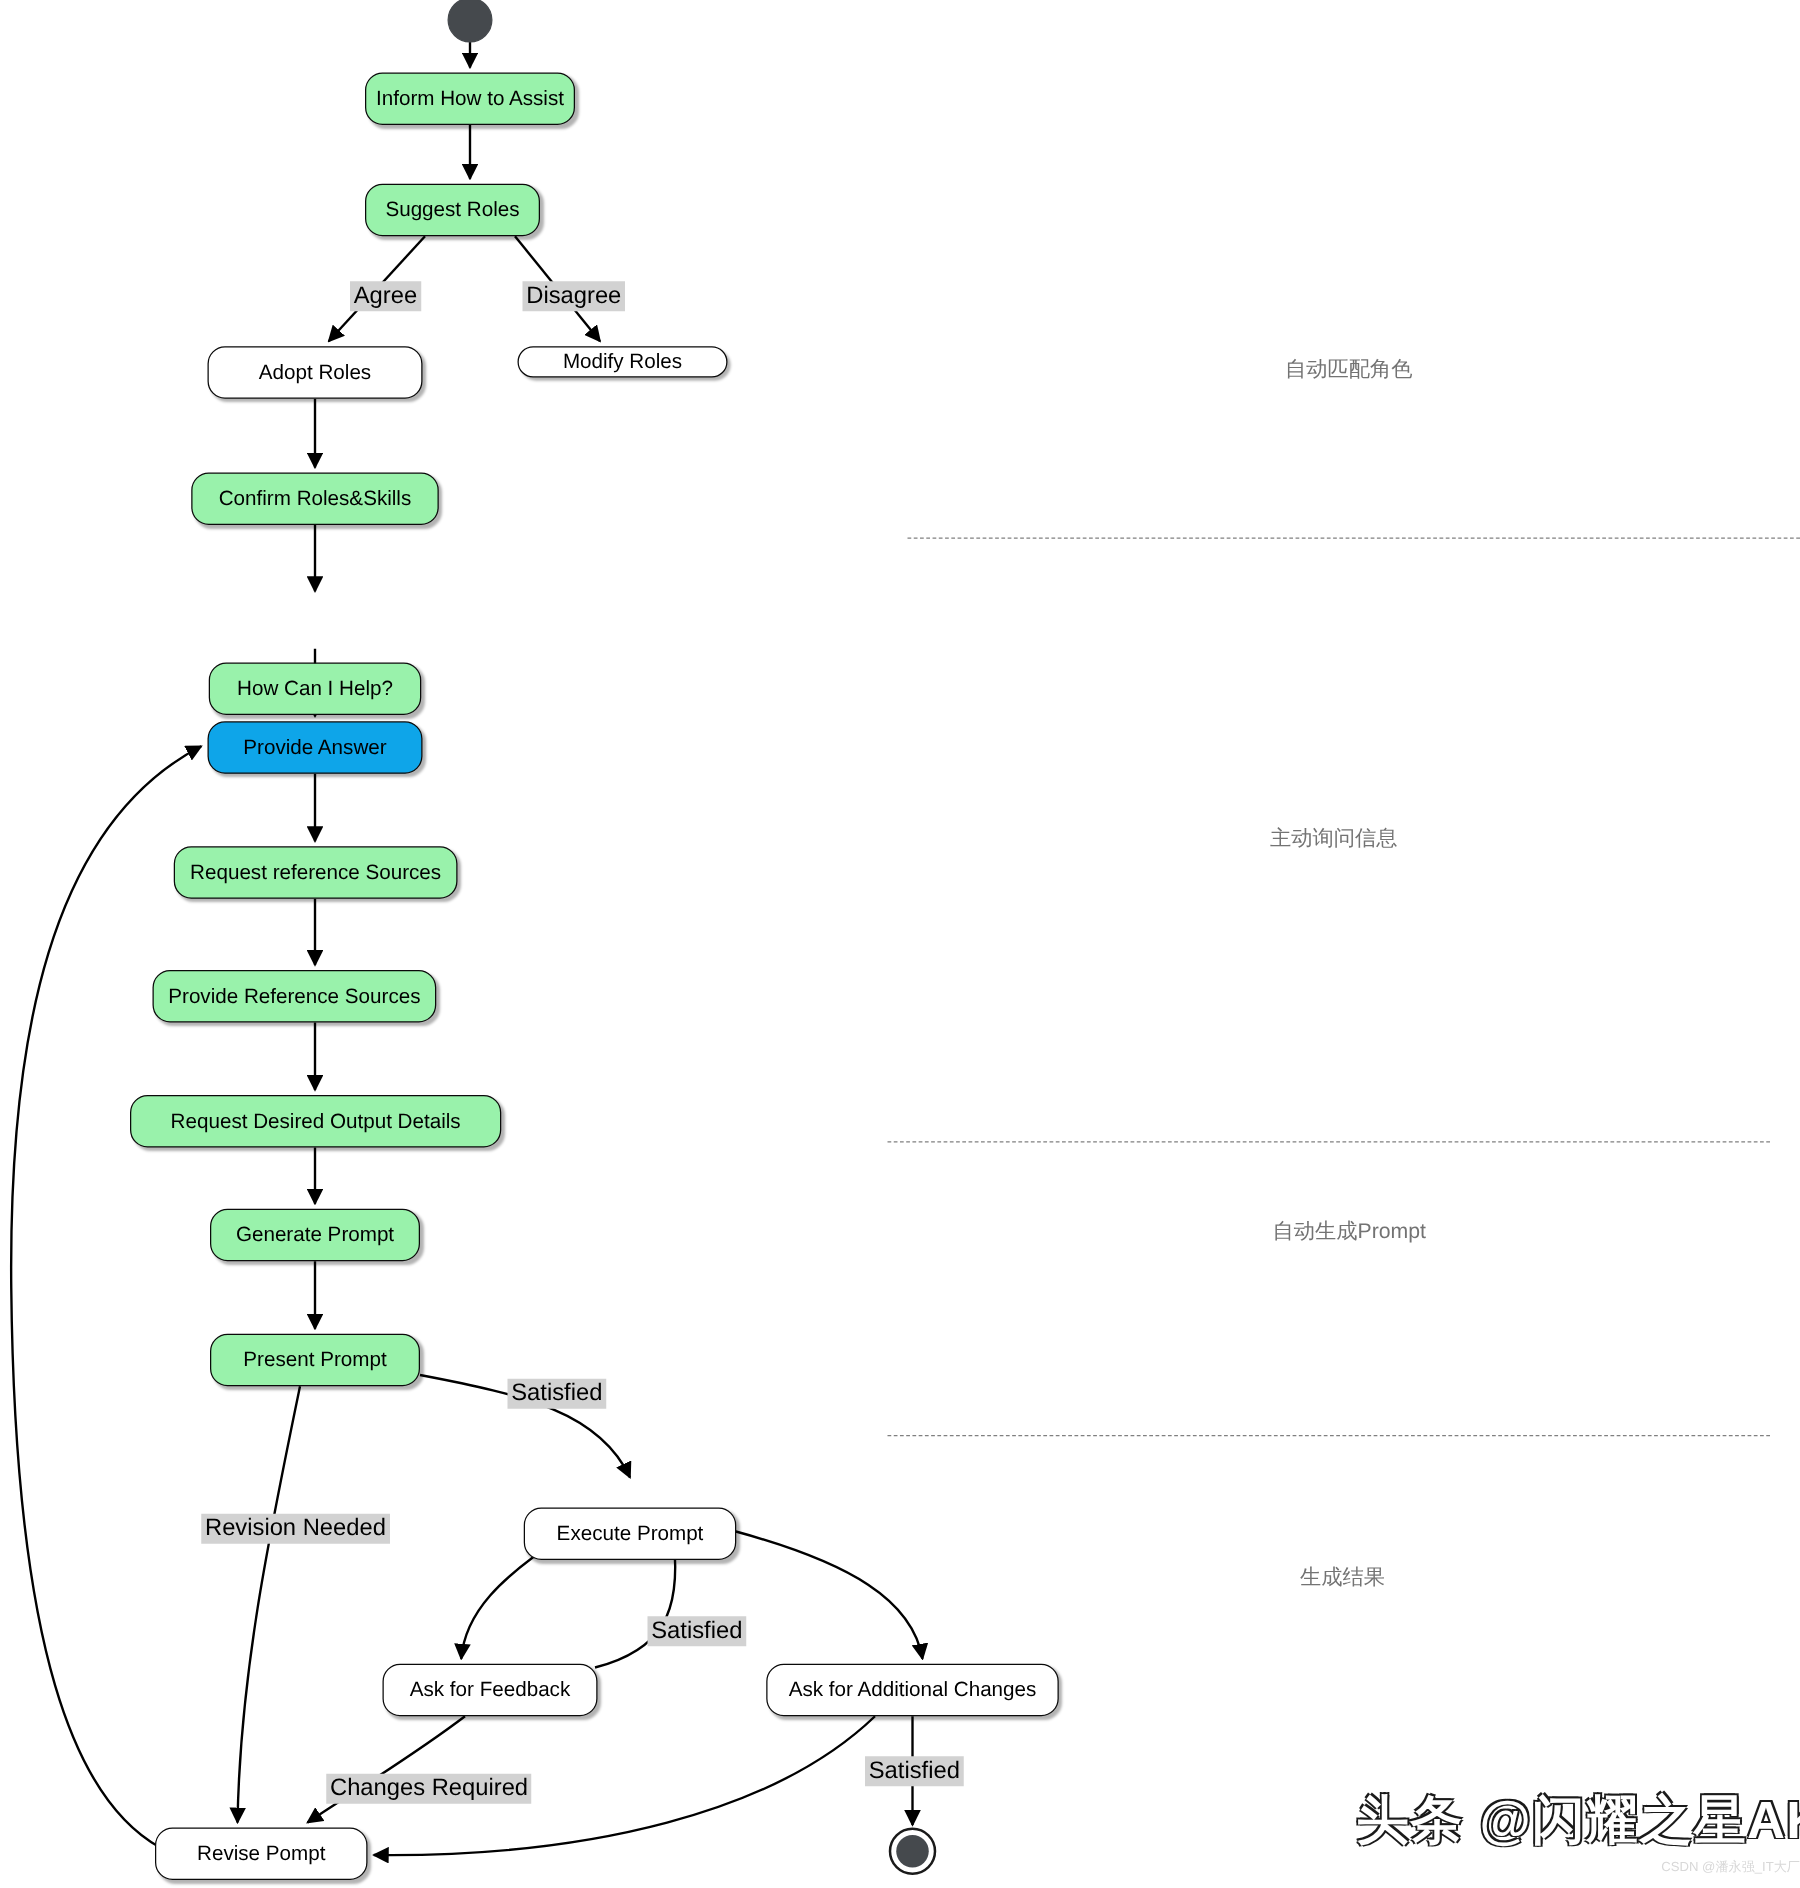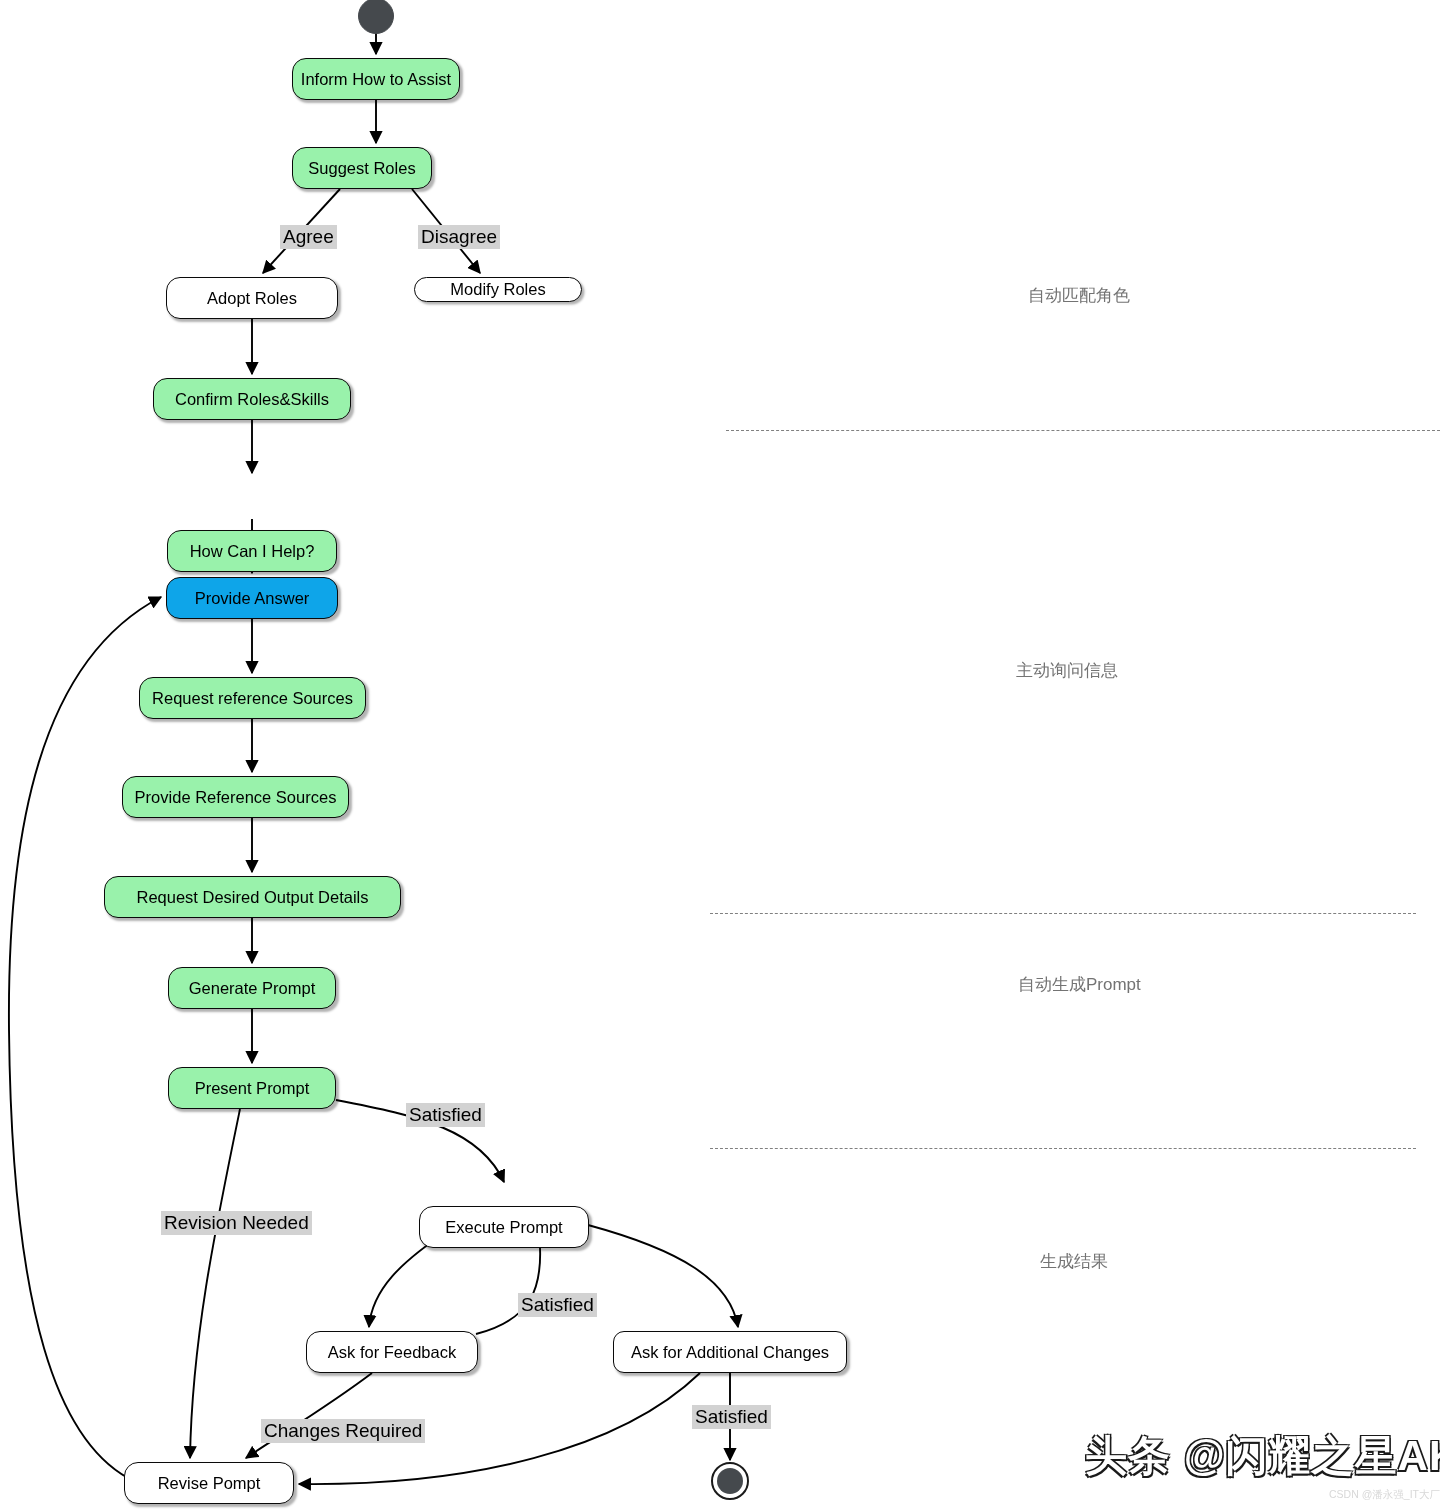--- a/index.html
+++ b/index.html
@@ -193,21 +193,21 @@
   </div>
   <div class="node green" style="left:168px; top:1067px; width:168px; height:42px;">
     <span>Present Prompt</span>
   </div>
   <div class="node white" style="left:419px; top:1186px; width:170px; height:42px;margin-top:20px;">
     <span>Execute Prompt</span>
   </div>
   <div class="node white" style="left:306px; top:1331px; width:172px; height:42px;">
     <span>Ask for Feedback</span>
   </div>
-  <div class="node white" style="left:613px; top:1331px; width:234px; height:42px;border-radius:11px;">
+  <div class="node white" style="left:613px; top:1331px; width:234px; height:42px;">
     <span>Ask for Additional Changes</span>
   </div>
   <div class="node white" style="left:124px; top:1462px; width:170px; height:42px;">
     <span>Revise Pompt</span>
   </div>
 
   <div class="edge-label" style="left:280px; top:225px;">Agree</div>
   <div class="edge-label" style="left:418px; top:225px;">Disagree</div>
   <div class="edge-label" style="left:406px; top:1103px;">Satisfied</div>
   <div class="edge-label" style="left:161px; top:1211px;">Revision Needed</div>

